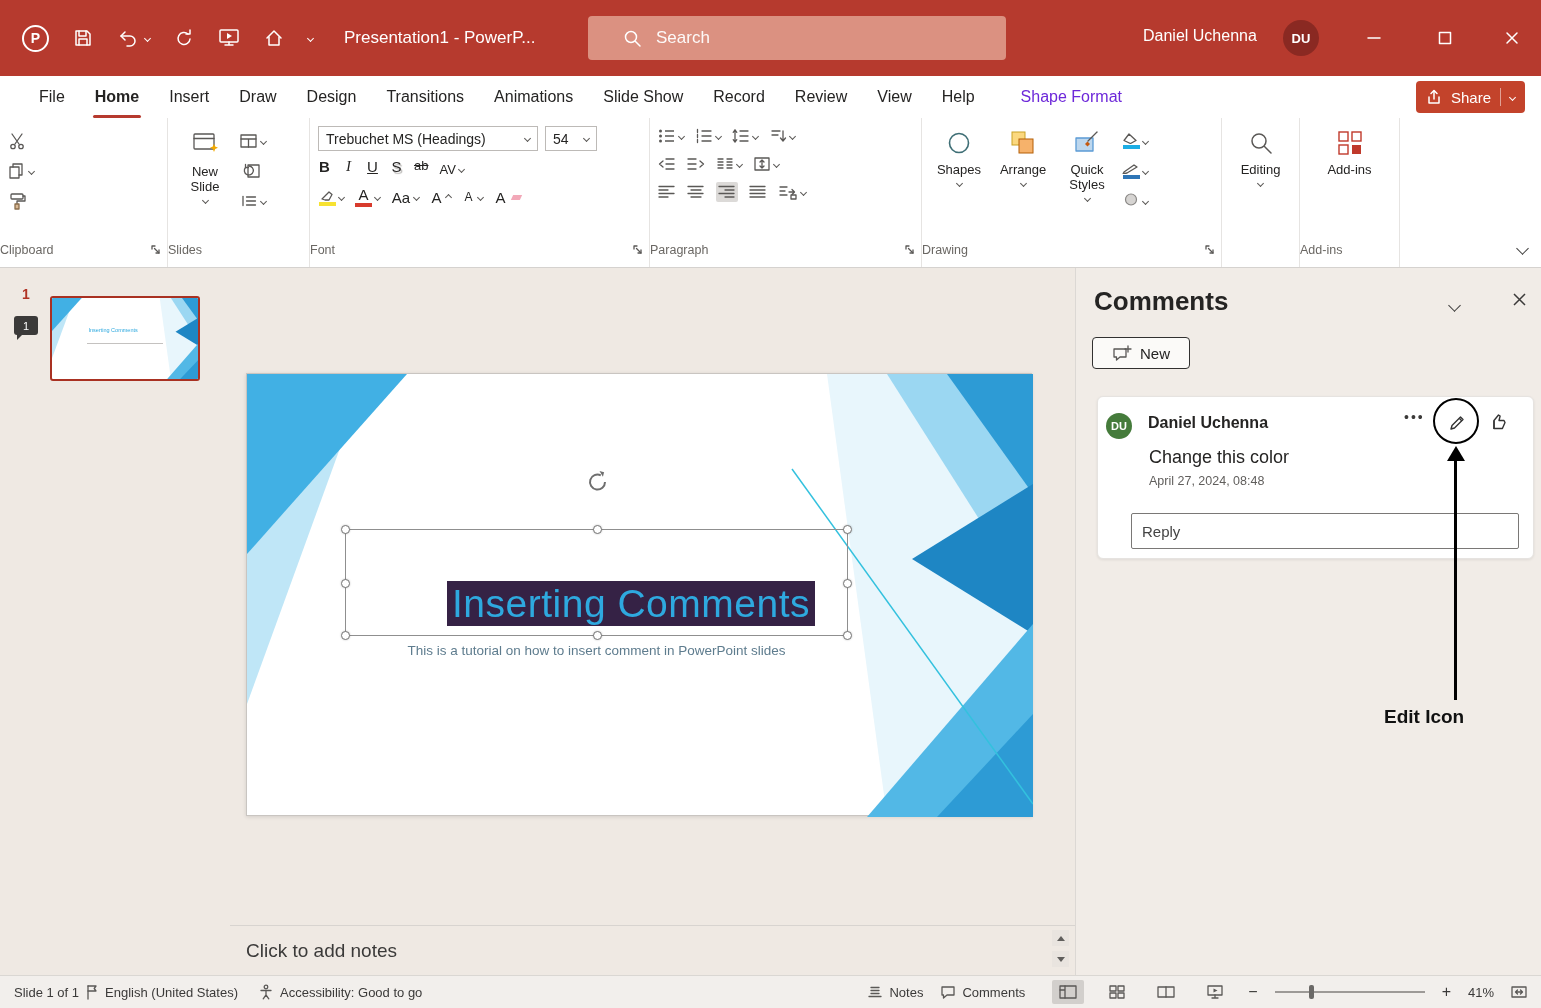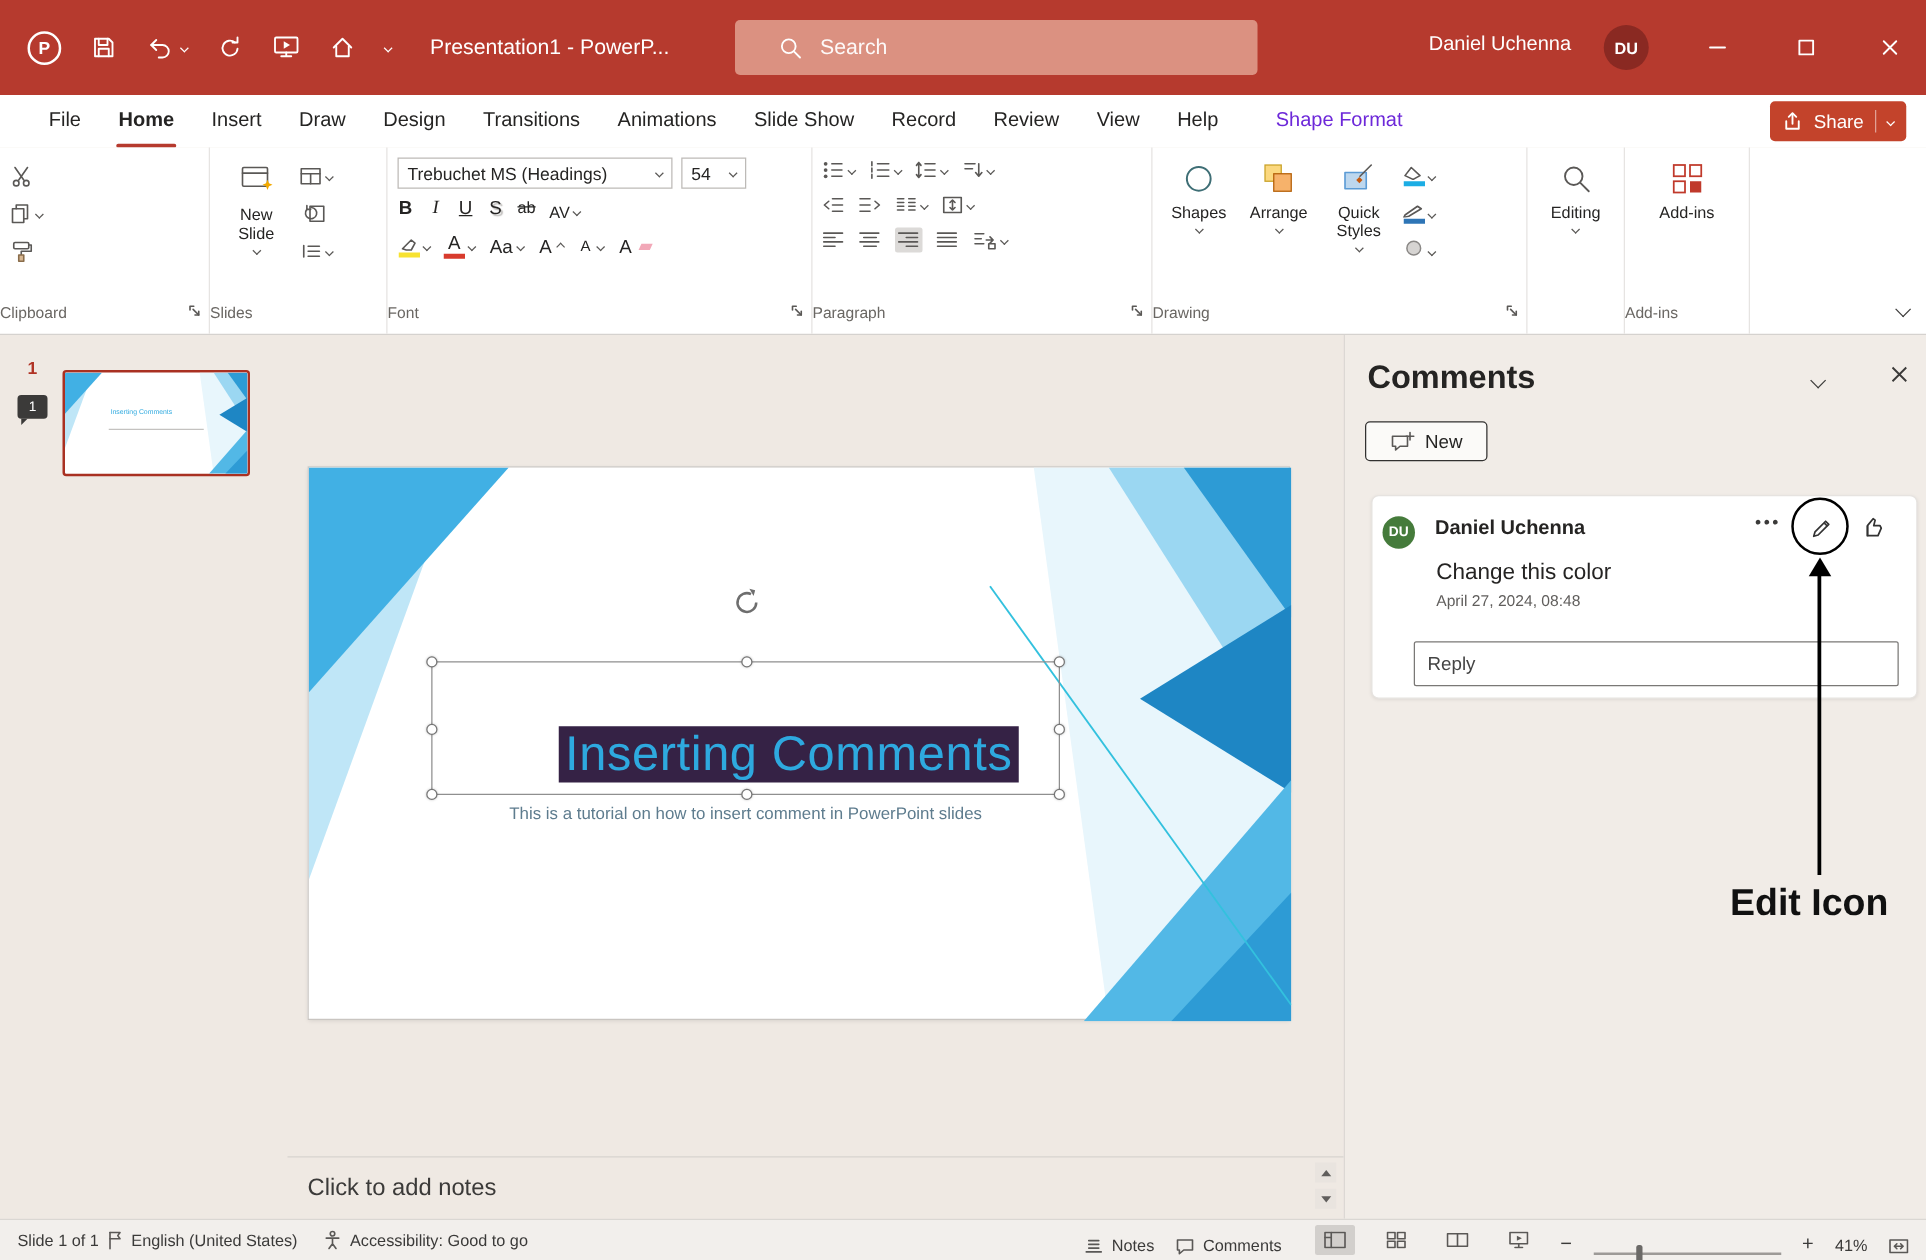--- a/index.html
+++ b/index.html
@@ -91,25 +91,25 @@
   .cdate{position:absolute;left:51px;top:77px;font-size:12.5px;color:#605E5C}
   .cmore{position:absolute;left:306px;top:12px;font-size:14px;letter-spacing:2px;color:#3B3A39}
   .cpencil{position:absolute;left:349px;top:15px}
   .cthumb{position:absolute;left:390px;top:14px}
   .replybox{position:absolute;left:33px;top:116px;width:388px;height:36px;border:1px solid #7A7876;border-radius:2px;background:#fff;padding:0 10px;font-size:15px;color:#3B3A39;outline:none}
   .replybox::placeholder{color:#444}
   
   .anncircle{position:absolute;left:357px;top:130px;width:46px;height:46px;border:2.5px solid #000;border-radius:50%;z-index:6}
   .annhead{position:absolute;left:371px;top:178px;width:0;height:0;border-left:9px solid transparent;border-right:9px solid transparent;border-bottom:15px solid #000;z-index:6}
   .annline{position:absolute;left:378px;top:191px;width:3px;height:241px;background:#000;z-index:6}
-  .annlabel{position:absolute;left:308px;top:438px;font-size:30px;font-weight:800;color:#111}
+  .annlabel{position:absolute;left:308px;top:438px;font-size:19px;font-weight:800;color:#111}
   
   .statusbar{position:absolute;left:0;top:975px;width:100%;height:33px;background:#F2EFEC;border-top:1px solid #DAD7D3;display:flex;align-items:center;font-size:13px;color:#3B3A39;padding:0 14px}
   .sleft{display:flex;align-items:center;gap:6px}
-  .sright{margin-left:auto;display:flex;align-items:flex-end;gap:17px}
+  .sright{margin-left:auto;display:flex;align-items:center;gap:17px}
   .sitem{display:flex;align-items:center;gap:6px}
   .vbtn{width:32px;height:24px;display:flex;align-items:center;justify-content:center;border-radius:2px}
   .vbtn.active{background:#D2CFCC}
   .zoomtrack{position:relative;width:150px;height:2px;background:#9D9A97}
   .zoomthumb{position:absolute;left:34px;top:-6px;width:5px;height:14px;background:#6B6967;border-radius:2px}
   .zoombtn{font-size:16px;line-height:1}
 </style>
 </head>
 <body>
 

